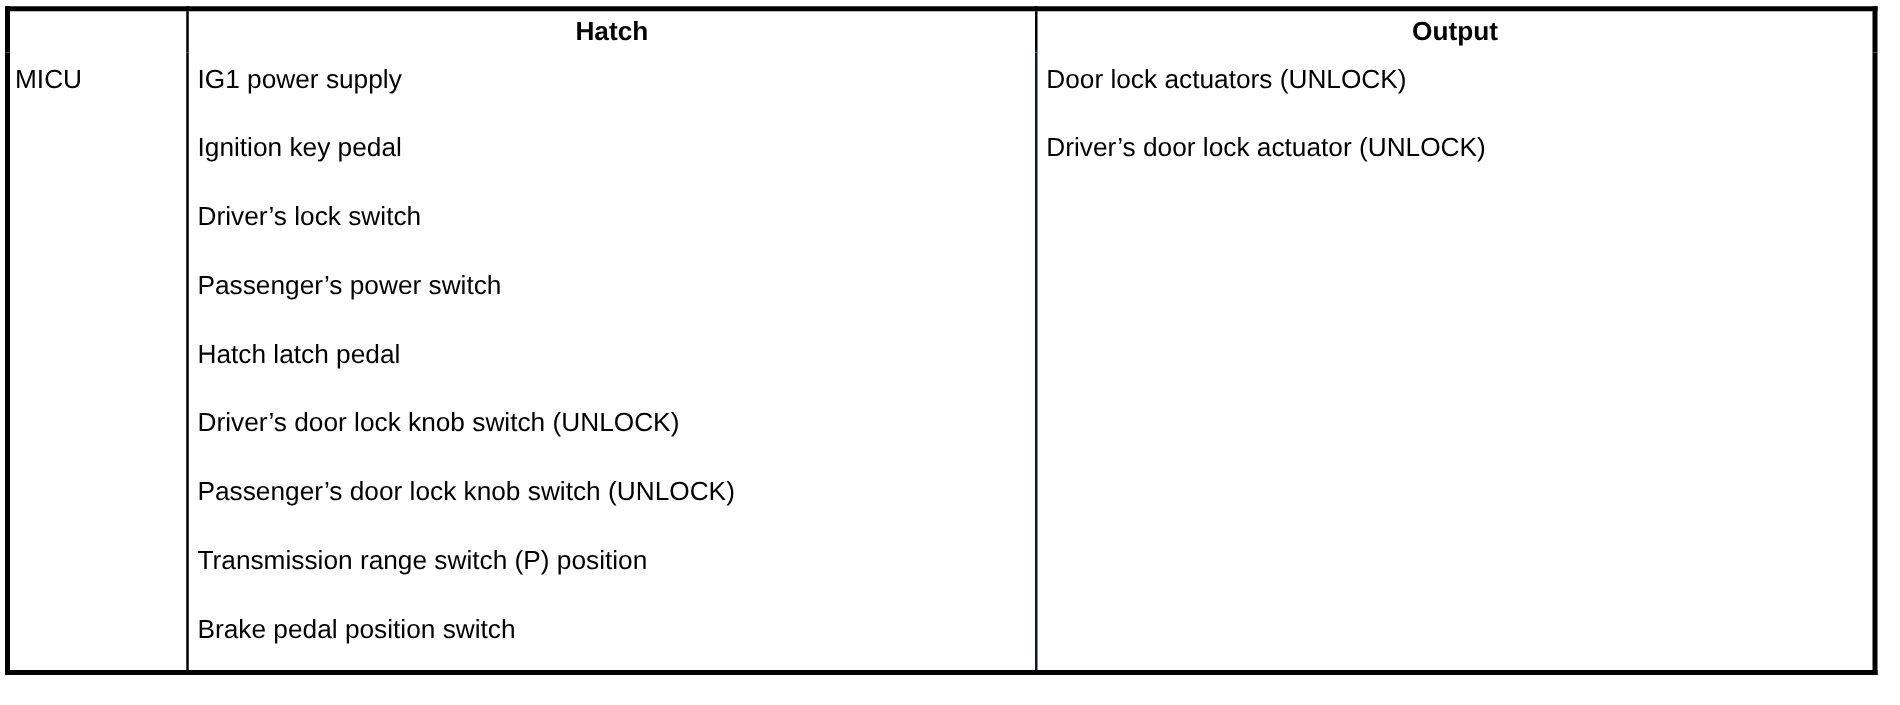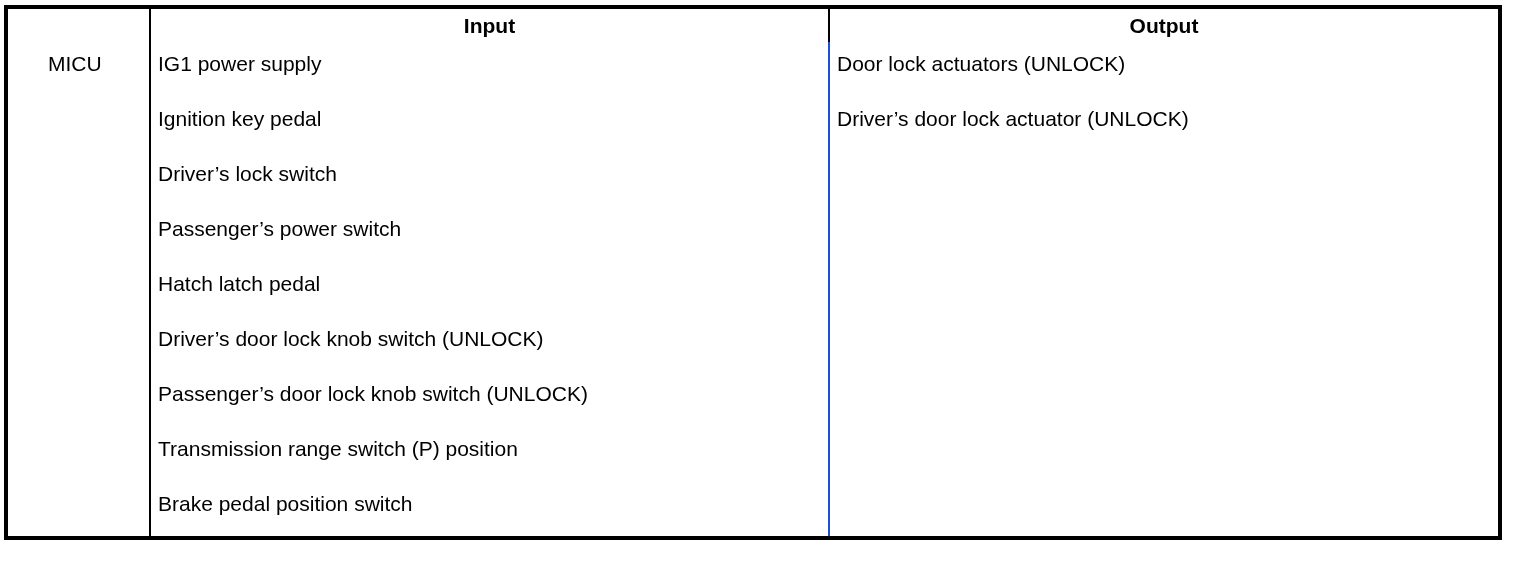--- a/index.html
+++ b/index.html
@@ -66,38 +66,37 @@
   .head-cell.sys { border-right: 2px solid #000; }
   .head-cell.inp { border-right: 2px solid #000; }
 
   
   .body-cell {
     font-size: 21px;
     line-height: 1;
     padding: 0;
   }
   .body-cell.sys  { border-right: 2px solid #000; }
-  .body-cell.inp  { border-right: 2px solid #1d4ed8; }
+  .body-cell.inp  { border-right: 2px solid #0f172a; }
 
   .row-micu .body-cell { border-bottom: 2px solid #000; }
 
   .cell-pad-left {
     padding-left: 4px;
     padding-top: 11px;
   }
   .cell-pad-item {
     padding-left: 7px;
     padding-top: 11px;
   }
 
   .sys-label {
     font-size: 21px;
     line-height: 22px;
     white-space: nowrap;
-    margin-left: 36px;
   }
 
   .item-list {
     list-style: none;
     margin: 0;
     padding: 0;
   }
   .item-list li {
     font-size: 21px;
     line-height: 22px;
@@ -127,21 +126,21 @@
   <table class="spec-table">
     <colgroup>
       <col class="col-system">
       <col class="col-input">
       <col class="col-output">
     </colgroup>
 
     <thead>
       <tr>
         <th class="head-cell sys"></th>
-        <th class="head-cell inp">Input</th>
+        <th class="head-cell inp">Hatch</th>
         <th class="head-cell out">Output</th>
       </tr>
     </thead>
 
     <tbody>
 
       <tr class="row-micu">
         <td class="body-cell sys">
           <div class="cell-pad-left">
             <div class="sys-label">MICU</div>

